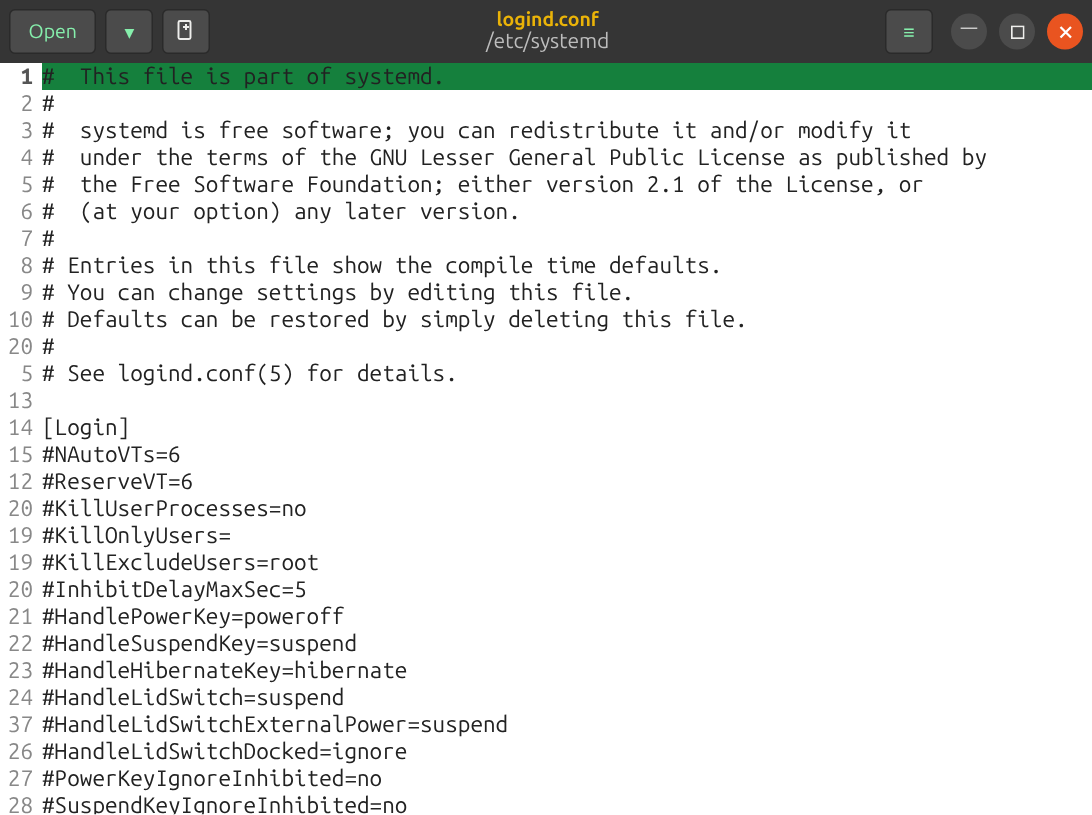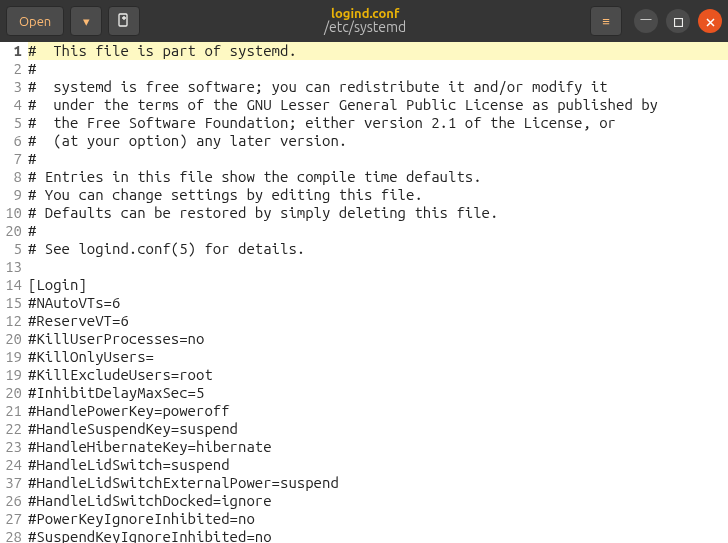--- a/index.html
+++ b/index.html
@@ -17,21 +17,21 @@
     display: flex;
     align-items: center;
     padding: 0 6px;
     gap: 6px;
     color: #eeeeec;
   }
   .btn {
     background: #4b4b4b;
     border: 1px solid #2a2a2a;
     border-radius: 4px;
-    color: #fdba74;
+    color: #86efac;
     height: 30px;
     display: flex;
     align-items: center;
     justify-content: center;
     font-size: 13px;
     cursor: pointer;
     text-align: right;
   }
   .btn-open { padding: 0 12px; }
   .btn-icon { width: 32px; }
@@ -73,21 +73,21 @@
     flex-shrink: 0;
   }
   .gutter div { height: 18px; }
   .code {
     flex: 1;
     white-space: pre;
     color: #222;
     padding-left: 2px;
   }
   .code-line { height: 18px; }
-  .hl-sel { background: #fef9c3; }
+  .hl-sel { background: #15803d; }
   .gutter .cur { color: #555; font-weight: bold; }
 </style>
 </head>
 <body>
 
 <div class="titlebar">
   <div class="btn btn-open">
     <span>Open</span>
   </div>
   <div class="btn btn-icon">

